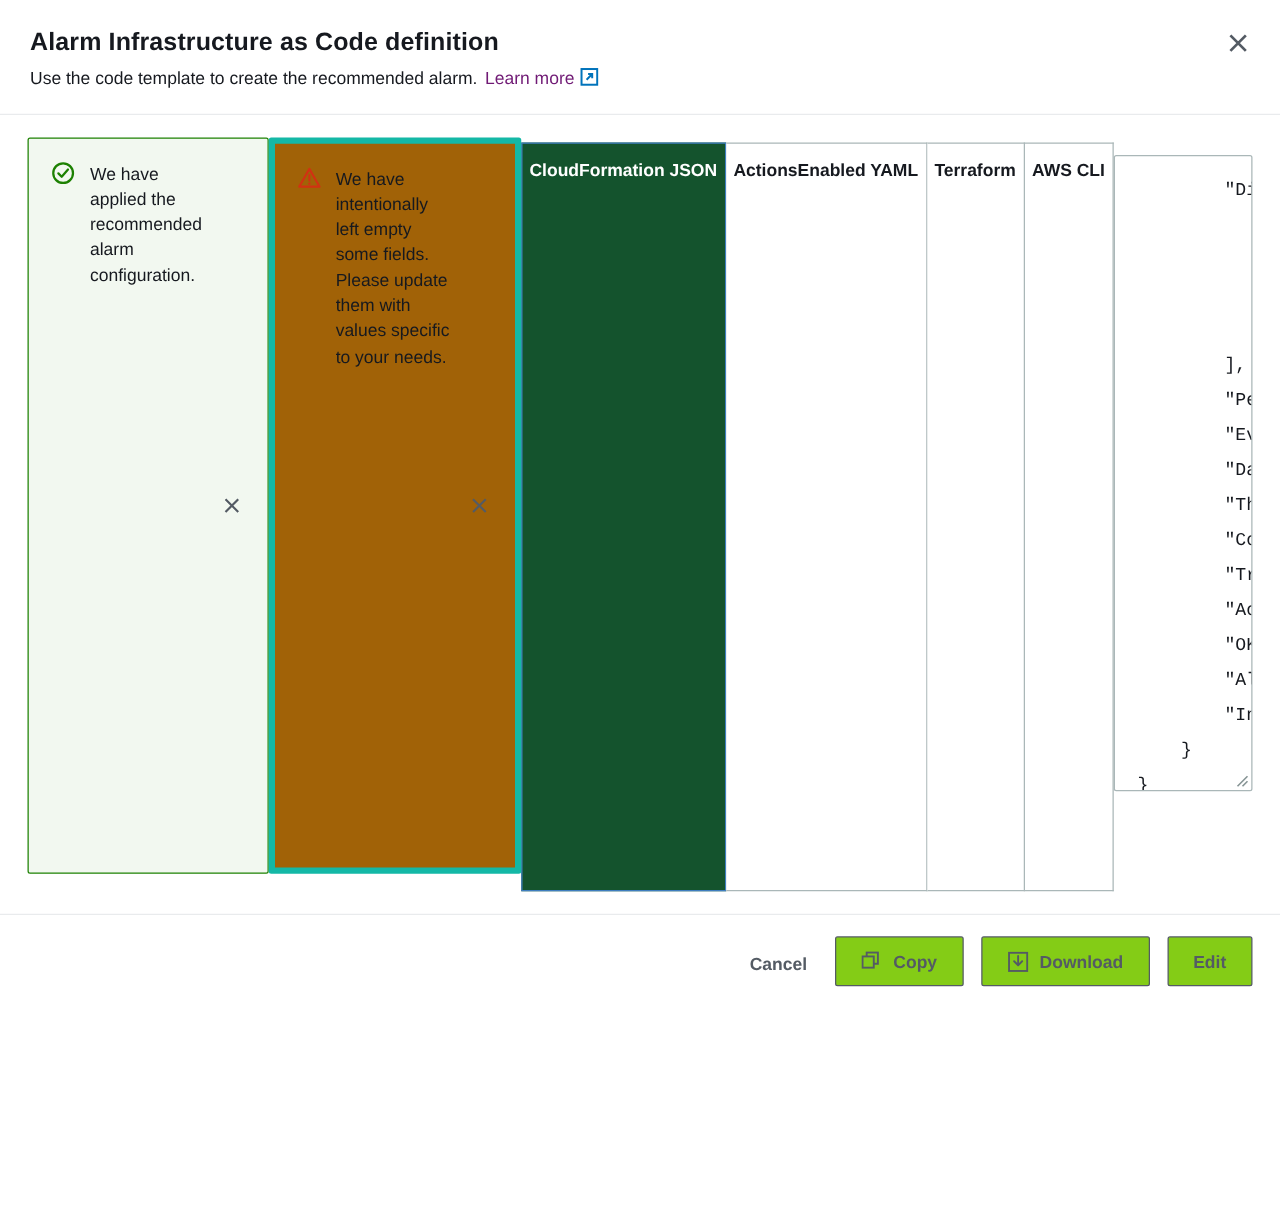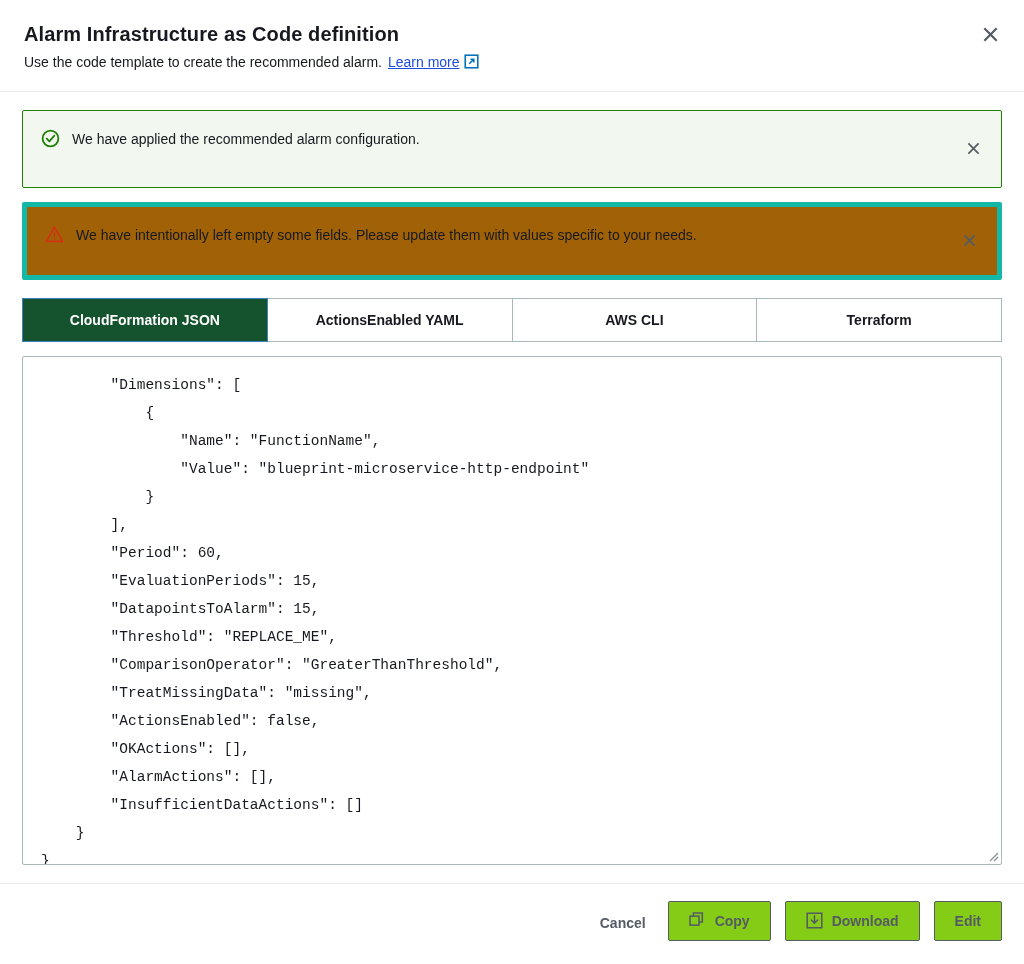--- a/index.html
+++ b/index.html
@@ -27,41 +27,40 @@
     letter-spacing: .1px;
     margin: 0 0 7px 0;
     line-height: 1.2;
   }
   .header-sub {
     font-size: 14px;
     color: #16191f;
     line-height: 1.4;
   }
   .learn-more {
-    color: #1d4ed8;
-    text-decoration: underline;
+    color: #701a75;
     font-size: 14px;
     margin-left: 6px;
     cursor: pointer;
   }
   .ext-icon {
     display: inline-block;
     vertical-align: -2px;
     margin-left: 4px;
   }
   .close-x {
     position: absolute;
     top: 18px; right: 18px;
     width: 32px; height: 32px;
     display: flex; align-items: center; justify-content: center;
     cursor: pointer;
   }
 
   
-  .body { padding: 18px 22px 0 22px; flex: 1; display: flex; flex-direction: column; }
+  .body { padding: 18px 22px 0 22px; flex: 1; display: flex; }
 
   .alert {
     position: relative;
     display: flex;
     align-items: flex-start;
     border-radius: 2px;
     padding: 17px 52px 17px 18px;
     margin-bottom: 14px;
     font-size: 14px;
     line-height: 1.45;
@@ -223,22 +222,22 @@
       <span class="alert-close">
         <svg width="17" height="17" viewBox="0 0 20 20">
           <path d="M4 4 L16 16 M16 4 L4 16" stroke="#545b64" stroke-width="2" fill="none"></path>
         </svg>
       </span>
     </div>
 
     <div class="tabs">
       <div class="tab active">CloudFormation JSON</div>
       <div class="tab">ActionsEnabled YAML</div>
+      <div class="tab">Terraform</div>
       <div class="tab">AWS CLI</div>
-      <div class="tab">Terraform</div>
     </div>
 
     <div class="code-wrap">
       <pre class="code">        "Dimensions": [
             {
                 "Name": "FunctionName",
                 "Value": "blueprint-microservice-http-endpoint"
             }
         ],
         "Period": 60,

